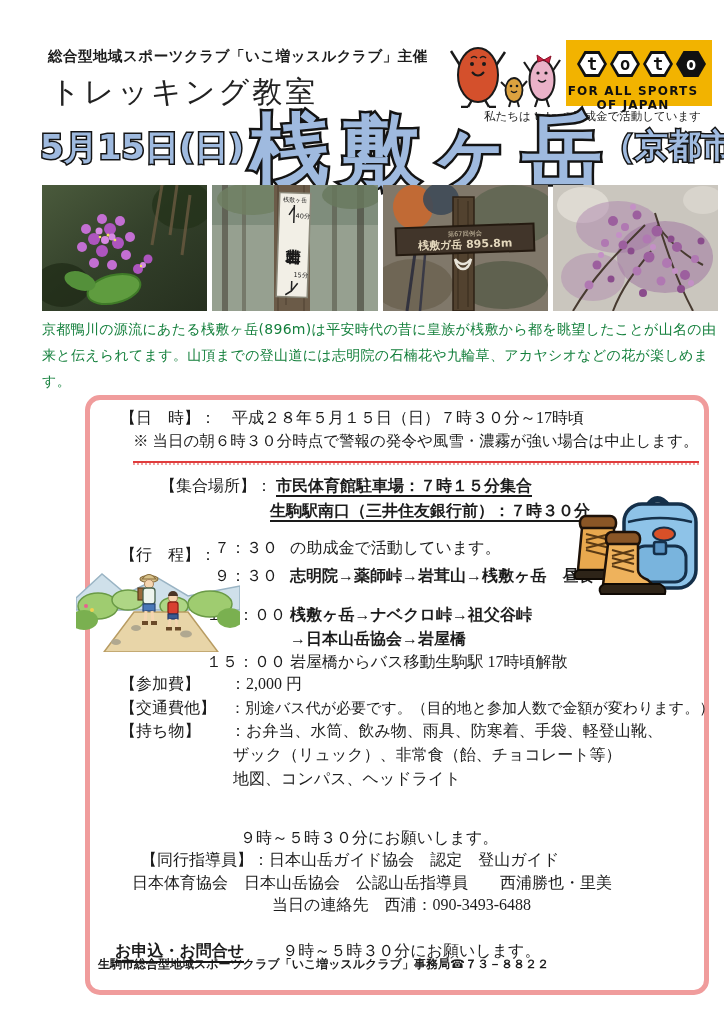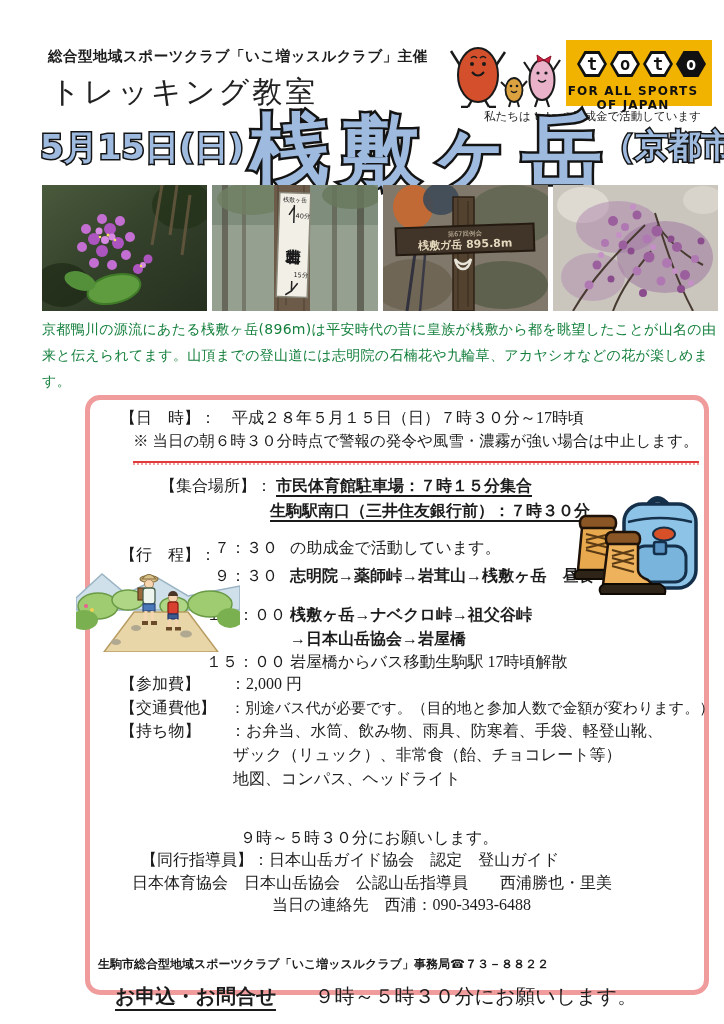--- a/index.html
+++ b/index.html
@@ -56,21 +56,21 @@
   .warn { display:inline-block; border-bottom:2px dotted #efa0a0; font-size:15.5px; }
   .warn-in { display:inline-block; border-bottom:2px solid #e03c3c; padding-bottom:9px; }
   .u-bold { font-weight:bold; border-bottom:2px solid #1a1a1a; padding-bottom:1px; }
   .time { display:inline-block; width:88px; text-align:center; }
   .bold { font-weight:bold; }
   .sm { font-size:15px; }
 
   .clip { position:absolute; z-index:3; }
 
   
-  .footer-contact { position:absolute; left:115px; top:983px; font-size:20px; }
+  .footer-contact { position:absolute; left:115px; top:941px; font-size:16px; }
   .footer-contact .cl { font-weight:bold; border-bottom:2px solid #1a1a1a; padding-bottom:1px; }
   .footer-contact .ch { margin-left:38px; }
   .footer-office { position:absolute; left:98px; top:956px; font-size:12px;font-weight:bold; }
 </style>
 </head>
 <body>
 
 <div class="page">
 
   <div class="organizer">総合型地域スポーツクラブ「いこ増ッスルクラブ」主催</div>

